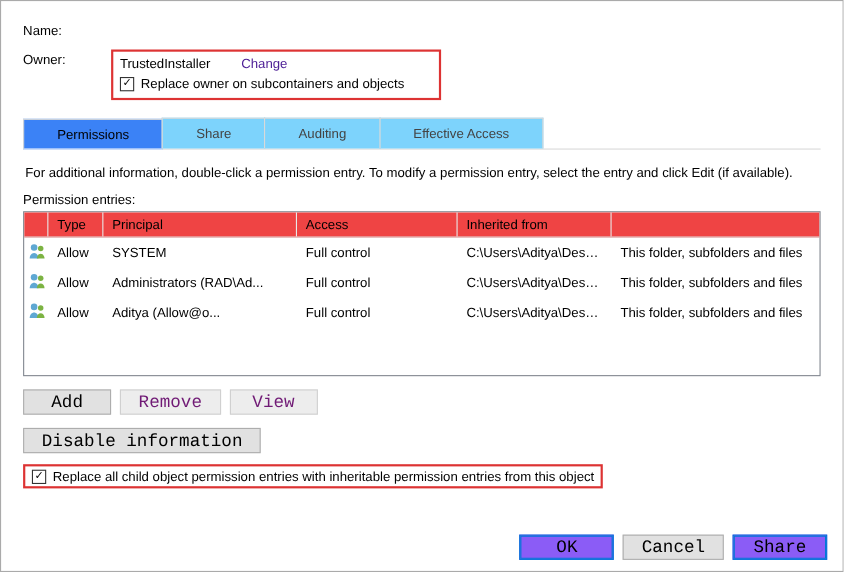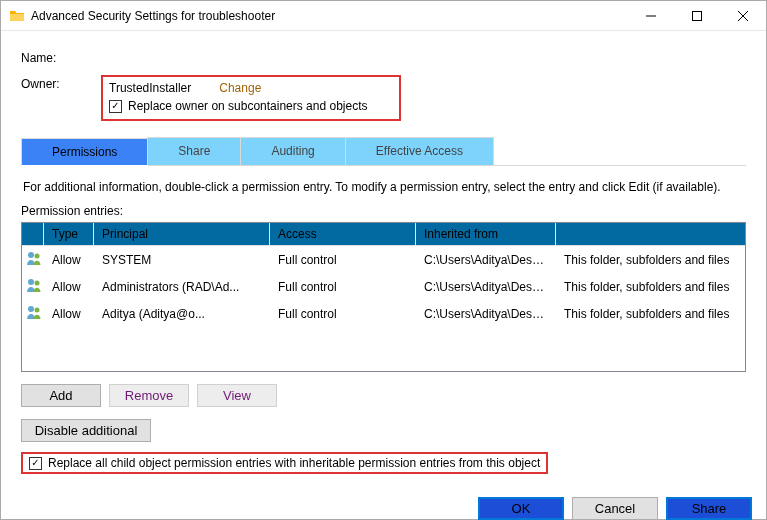--- a/index.html
+++ b/index.html
@@ -8,80 +8,56 @@
     .titlebar { height: 30px; display: flex; align-items: center; background: #fff; border-bottom: 1px solid #e8e8e8; }
     .titlebar-icon { width: 16px; height: 16px; margin-left: 8px; margin-right: 6px; display: inline-flex; align-items: center; justify-content: center; }
     .titlebar-title { flex: 1; font-size: 12px; }
     .titlebar-btn { width: 46px; height: 30px; display: flex; align-items: center; justify-content: center; cursor: pointer; }
     .content { flex: 1; padding: 18px 20px 12px 20px; display: flex; flex-direction: column; }
     .row { display: flex; margin-bottom: 10px; }
     .label-col { width: 80px; color: #000; padding-top: 2px; }
     .value-col { flex: 1; }
     .owner-box { border: 2px solid #d33; padding: 4px 6px 6px 6px; display: inline-block; min-width: 300px; }
     .owner-line { display: flex; align-items: center; gap: 28px; margin-bottom: 4px; }
-    .link { color: #a16207; cursor: pointer; }
+    .link { color: #4c1d95; cursor: pointer; }
     .chk-line { display: flex; align-items: center; gap: 6px; font-size: 12px; }
     .chk { width: 13px; height: 13px; border: 1px solid #333; display: inline-flex; align-items: center; justify-content: center; font-size: 10px; line-height: 1; background: #fff; cursor: pointer; }
     .tabs { display: flex; margin-top: 6px; border-bottom: 1px solid #d9d9d9; }
     .tab { padding: 6px 30px; border: 1px solid #d9d9d9; border-bottom: none; background: #fff; cursor: pointer; position: relative; margin-right: -1px; color: #444; }
     .tab.active { border-bottom: 1px solid #fff; bottom: -1px; background: #3b82f6; color: #000; }
     .tab:not(.active) { background: #7dd3fc; }
     .info-text { margin: 14px 2px 10px 2px; font-size: 12px; }
     .subhead { margin-bottom: 4px; }
     .entries-box { border: 1px solid #828790; height: 150px; background: #fff; overflow: hidden; display: flex; flex-direction: column; }
-    .entries-head { display: flex; background: #0369a1; border-bottom: 1px solid #e0e0e0; }
+    .entries-head { display: flex; background: #ef4444; border-bottom: 1px solid #e0e0e0; }
     .entries-head .col { padding: 4px 8px; border-right: 1px solid #e8e8e8; font-size: 12px; color: #000; }
     .entries-body { flex: 1; overflow: auto; }
     .entry-row { display: flex; align-items: center; padding: 2px 0; }
     .entry-row .col { padding: 2px 8px; font-size: 12px; white-space: nowrap; overflow: hidden; text-overflow: ellipsis; }
     .col.icon { width: 22px; padding-left: 4px; padding-right: 2px; flex: 0 0 22px; }
     .col.type { width: 50px; flex: 0 0 50px; }
     .col.principal { width: 176px; flex: 0 0 176px; }
     .col.access { width: 146px; flex: 0 0 146px; }
     .col.inherited { width: 140px; flex: 0 0 140px; }
     .col.applies { flex: 1; }
     .action-row { margin-top: 12px; display: flex; gap: 8px; }
-    .btn { min-width: 80px; height: 23px; padding: 0 4px; border: 1px solid #adadad; background: #e1e1e1; cursor: pointer; font-size: 13px; font-family: Liberation Sans, sans-serif; }
+    .btn { min-width: 80px; height: 23px; padding: 0 16px; border: 1px solid #adadad; background: #e1e1e1; cursor: pointer; font-size: 16px; font-family: Liberation Mono, monospace; }
     .btn:disabled { color: #701a75; background: #ededed; border-color: #d0d0d0; cursor: default; }
     .disable-row { margin-top: 12px; }
     .replace-row { margin-top: 10px; }
     .replace-box { border: 2px solid #d33; display: inline-flex; align-items: center; padding: 2px 6px; gap: 6px; }
     .footer { display: flex; justify-content: flex-end; gap: 8px; padding: 10px 14px; border-top: 1px solid transparent; }
     .footer .btn { min-width: 86px; }
-    .btn.primary { border: 1px solid #0078d7; box-shadow: inset 0 0 0 1px #0078d7; background: #1d4ed8; }
+    .btn.primary { border: 1px solid #0078d7; box-shadow: inset 0 0 0 1px #0078d7; background: #8b5cf6; }
     .user-icon svg, .titlebar-icon svg { display: block; }
   </style>
 </head>
 <body>
 
 <div class="window">
-  <div class="titlebar">
-    <span class="titlebar-icon">
-      <svg width="16" height="16" viewBox="0 0 16 16">
-          <path fill="#fdd35c" d="M1 3h5l1.5 2H15v8H1z"></path>
-          <path fill="#f7b500" d="M1 3h5l1.5 2H15v1H1z"></path>
-        </svg>
-    </span>
-    <span class="titlebar-title">Advanced Security Settings for troubleshooter</span>
-    <div class="titlebar-btn">
-      <svg width="10" height="10" viewBox="0 0 10 10">
-          <path stroke="#000" stroke-width="1" d="M0 5h10"></path>
-        </svg>
-    </div>
-    <div class="titlebar-btn">
-      <svg width="10" height="10" viewBox="0 0 10 10">
-          <rect x="0.5" y="0.5" width="9" height="9" fill="none" stroke="#000" stroke-width="1"></rect>
-        </svg>
-    </div>
-    <div class="titlebar-btn close">
-      <svg width="10" height="10" viewBox="0 0 10 10">
-          <path stroke="#000" stroke-width="1" d="M0 0l10 10M10 0L0 10"></path>
-        </svg>
-    </div>
-  </div>
 
   <div class="content">
     <div class="row">
       <div class="label-col">Name:</div>
     </div>
 
     <div class="row">
       <div class="label-col">Owner:</div>
       <div class="value-col">
         <div class="owner-box">
@@ -144,36 +120,36 @@
             <div class="col applies">This folder, subfolders and files</div>
           </div>
           <div class="entry-row">
             <div class="col icon"><svg width="16" height="16" viewBox="0 0 16 16">
                 <circle cx="5" cy="5" r="3" fill="#5fa8d3"></circle>
                 <path d="M1 15c0-3 2-5 4-5s4 2 4 5z" fill="#5fa8d3"></path>
                 <circle cx="11" cy="6" r="2.5" fill="#7cb342"></circle>
                 <path d="M7.5 15c0-2.5 1.7-4.3 3.5-4.3s3.5 1.8 3.5 4.3z" fill="#7cb342"></path>
               </svg></div>
             <div class="col type">Allow</div>
-            <div class="col principal">Aditya (Aditya@o...</div>
+            <div class="col principal">Aditya (Allow@o...</div>
             <div class="col access">Full control</div>
             <div class="col inherited">C:\Users\Aditya\Deskt...</div>
             <div class="col applies">This folder, subfolders and files</div>
           </div>
         </div>
     </div>
 
     <div class="action-row">
       <button class="btn">Add</button>
       <button class="btn" disabled="">Remove</button>
       <button class="btn" disabled="">View</button>
     </div>
 
     <div class="disable-row">
-      <button class="btn" style="min-width:130px">Disable additional</button>
+      <button class="btn" style="min-width:130px">Disable information</button>
     </div>
 
     <div class="replace-row">
       <label class="replace-box">
         <span class="chk">✓</span>
         <span>Replace all child object permission entries with inheritable permission entries from this object</span>
       </label>
     </div>
   </div>
 

